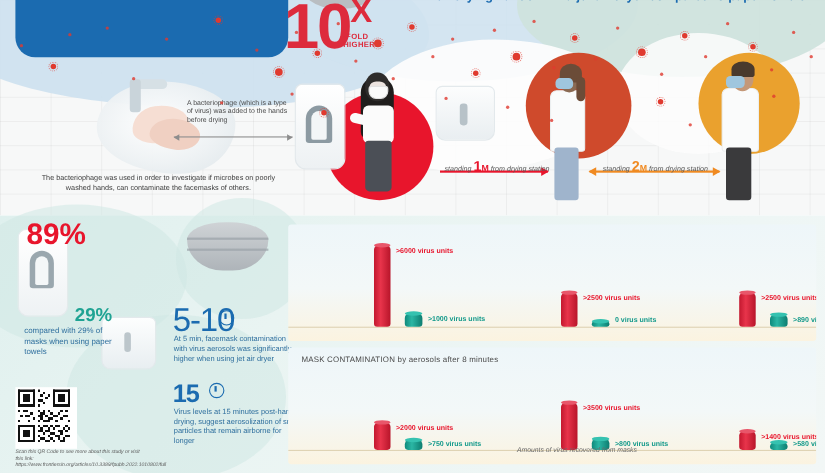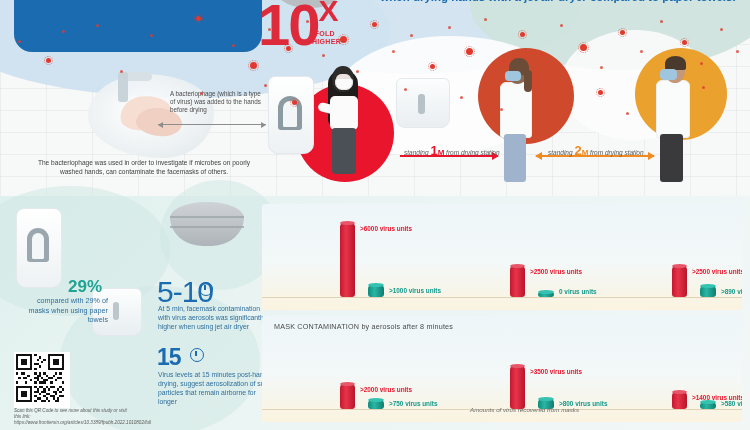--- a/index.html
+++ b/index.html
@@ -161,21 +161,21 @@
   .bp-b3{left:160px;top:-16px;width:120px;height:110px;}
 
   
   .pct89{position:absolute;left:24px;top:4px;color:#e8152c;
     font-weight:bold;font-size:27px;line-height:27px;}
   .txt89{position:absolute;left:62px;top:30px;width:82px;
     font-size:7.4px;line-height:10.2px;color:#2f6f9e;}
   .pct29{position:absolute;left:68px;top:82px;color:#1fa393;
     font-weight:bold;font-size:17px;line-height:17px;}
   .txt29{position:absolute;left:22px;top:100px;width:86px;
-    font-size:7.2px;line-height:9.6px;color:#2f6f9e;text-align:right;}
+    font-size:7.2px;line-height:9.6px;color:#2f6f9e;}
 
   .jd2{position:absolute;left:16px;top:12px;width:44px;height:78px;
     background:linear-gradient(to bottom,#ffffff,#eef2f4);border-radius:8px 8px 10px 10px;
     border:1px solid #e4eaec;}
   .jd2slot{position:absolute;left:27px;top:32px;width:22px;height:34px;
     background:#9aa7ae;border-radius:11px 11px 3px 3px;}
   .jd2slot2{position:absolute;left:32px;top:37px;width:12px;height:26px;
     background:#f4f7f8;border-radius:8px 8px 2px 2px;}
   .pt2{position:absolute;left:92px;top:92px;width:48px;height:46px;
     background:linear-gradient(to bottom,#fdfefe,#e8eef1);border-radius:6px 6px 9px 9px;
@@ -368,20 +368,21 @@
 
   <div class="bottom-panel">
     <div class="bp-blob bp-b1"></div>
     <div class="bp-blob bp-b2"></div>
     <div class="bp-blob bp-b3"></div>
 
     <div class="jd2"></div>
     <div class="jd2slot"></div>
     <div class="jd2slot2"></div>
 
+    <div class="pct89">89%</div>
 
     <div class="pt2"></div>
     <div class="pt2slot"></div>
     <div class="pct29">29%</div>
     <div class="txt29">compared with 29% of masks when using paper towels</div>
 
     <div class="bigmask"></div>
     <div class="maskband"></div>
     <div class="maskband2"></div>
 

